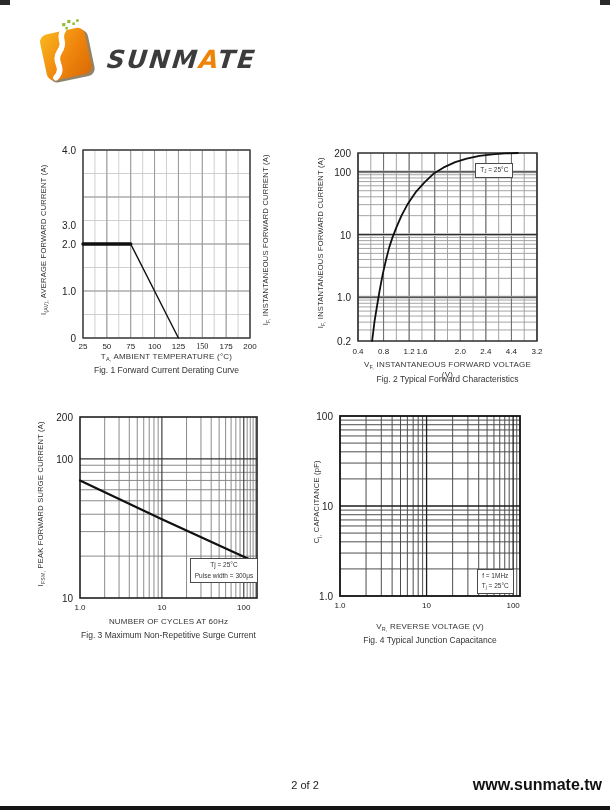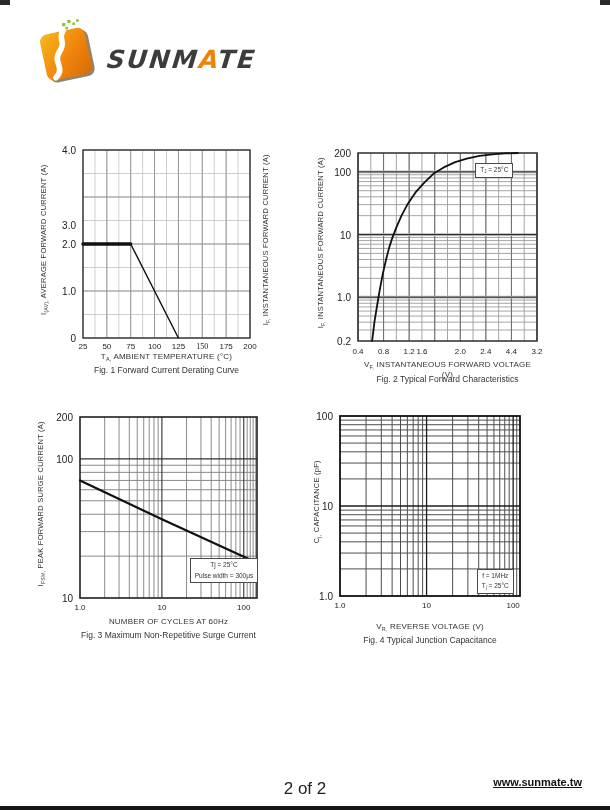--- a/index.html
+++ b/index.html
@@ -17,22 +17,22 @@
   .xlabel{position:absolute;font-size:8px;letter-spacing:.2px;text-align:center;color:#333;}
   .caption{position:absolute;font-size:8.5px;text-align:center;color:#333;}
   .anno{position:absolute;background:#fff;border:1px solid #4a4a4a;padding:1px 4px;
         font-size:6.5px;line-height:1.6;text-align:center;white-space:nowrap;color:#333;}
   .sub{font-size:.68em;vertical-align:-.3em;}
   .logo{position:absolute;left:34px;top:18px;display:flex;align-items:center;}
   .wordmark{margin-left:10px;padding-top:16px;font-family:"DejaVu Sans","Liberation Sans",sans-serif;
             font-weight:bold;font-style:italic;font-size:25px;letter-spacing:2px;
             color:#3c3c3c;transform:skewX(-6deg);}
   .wordmark .accent{color:#ee8306;}
-  .footer-page{position:absolute;left:0;right:0;top:779px;text-align:center;font-size:17px;color:#222;}
-  .footer-site{position:absolute;right:28px;top:776px;font-size:11px;font-weight:bold;color:#111;text-decoration:underline;}
+  .footer-page{position:absolute;left:0;right:0;top:779px;text-align:center;font-size:11px;color:#222;}
+  .footer-site{position:absolute;right:8px;top:776px;font-size:16px;font-weight:bold;color:#111;}
   .bottom-bar{position:absolute;left:0;right:0;bottom:0;height:4px;background:#151515;}
   .corner-mark{position:absolute;top:0;width:10px;height:5px;background:#2a2a2a;}
 </style>
 </head>
 <body>
 
 <div class="page">
 
   <div class="corner-mark" style="left:0;"></div>
   <div class="corner-mark" style="right:0;"></div>

